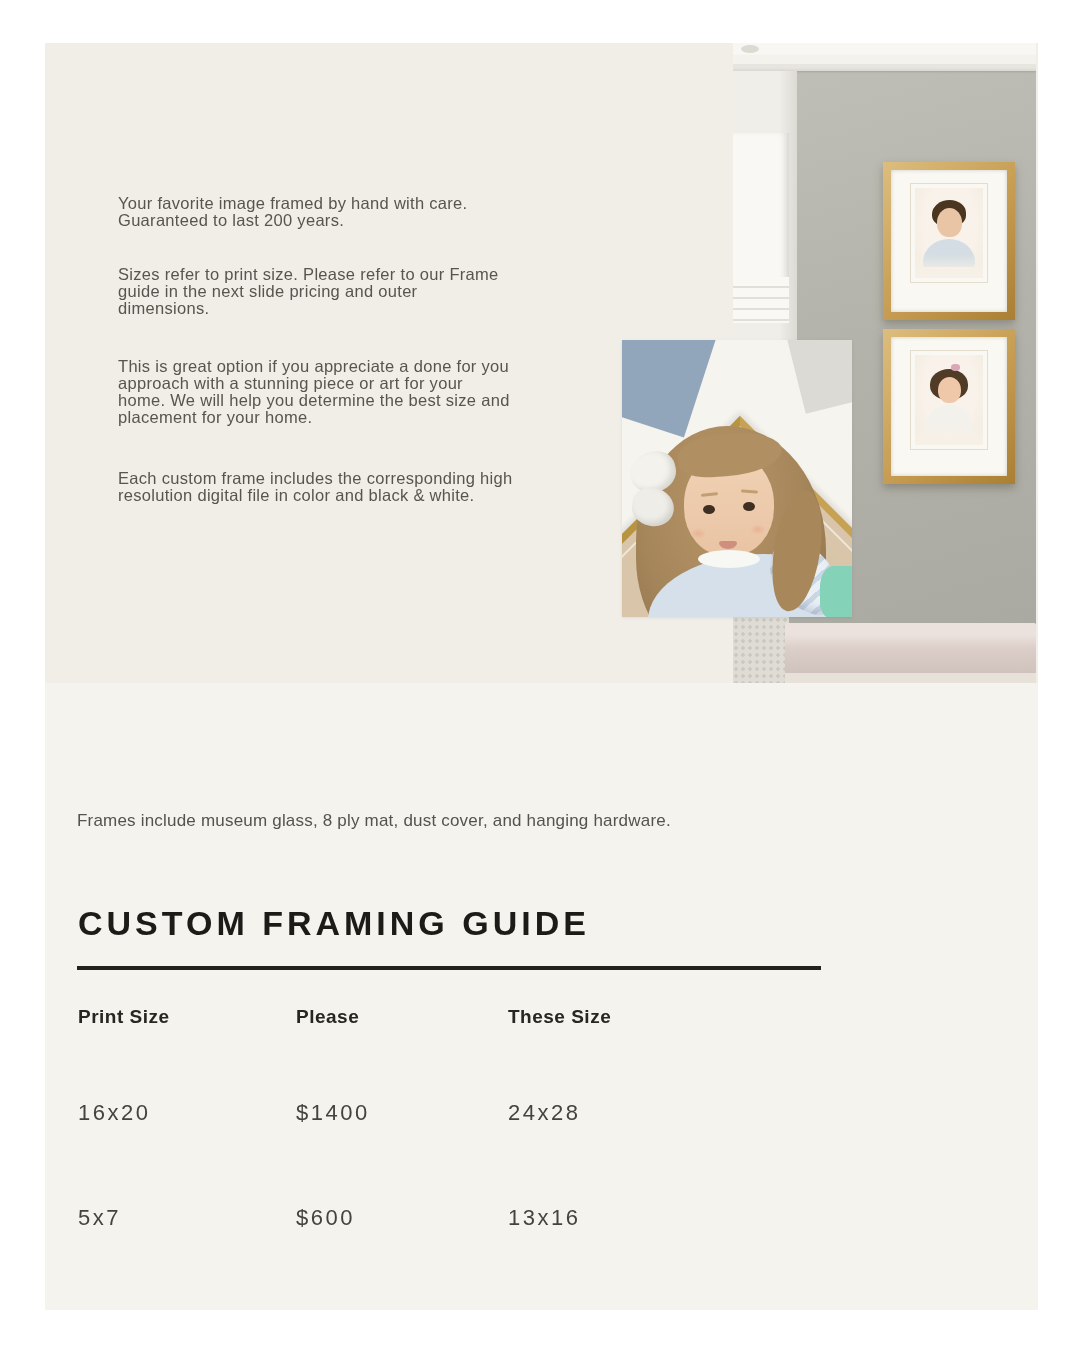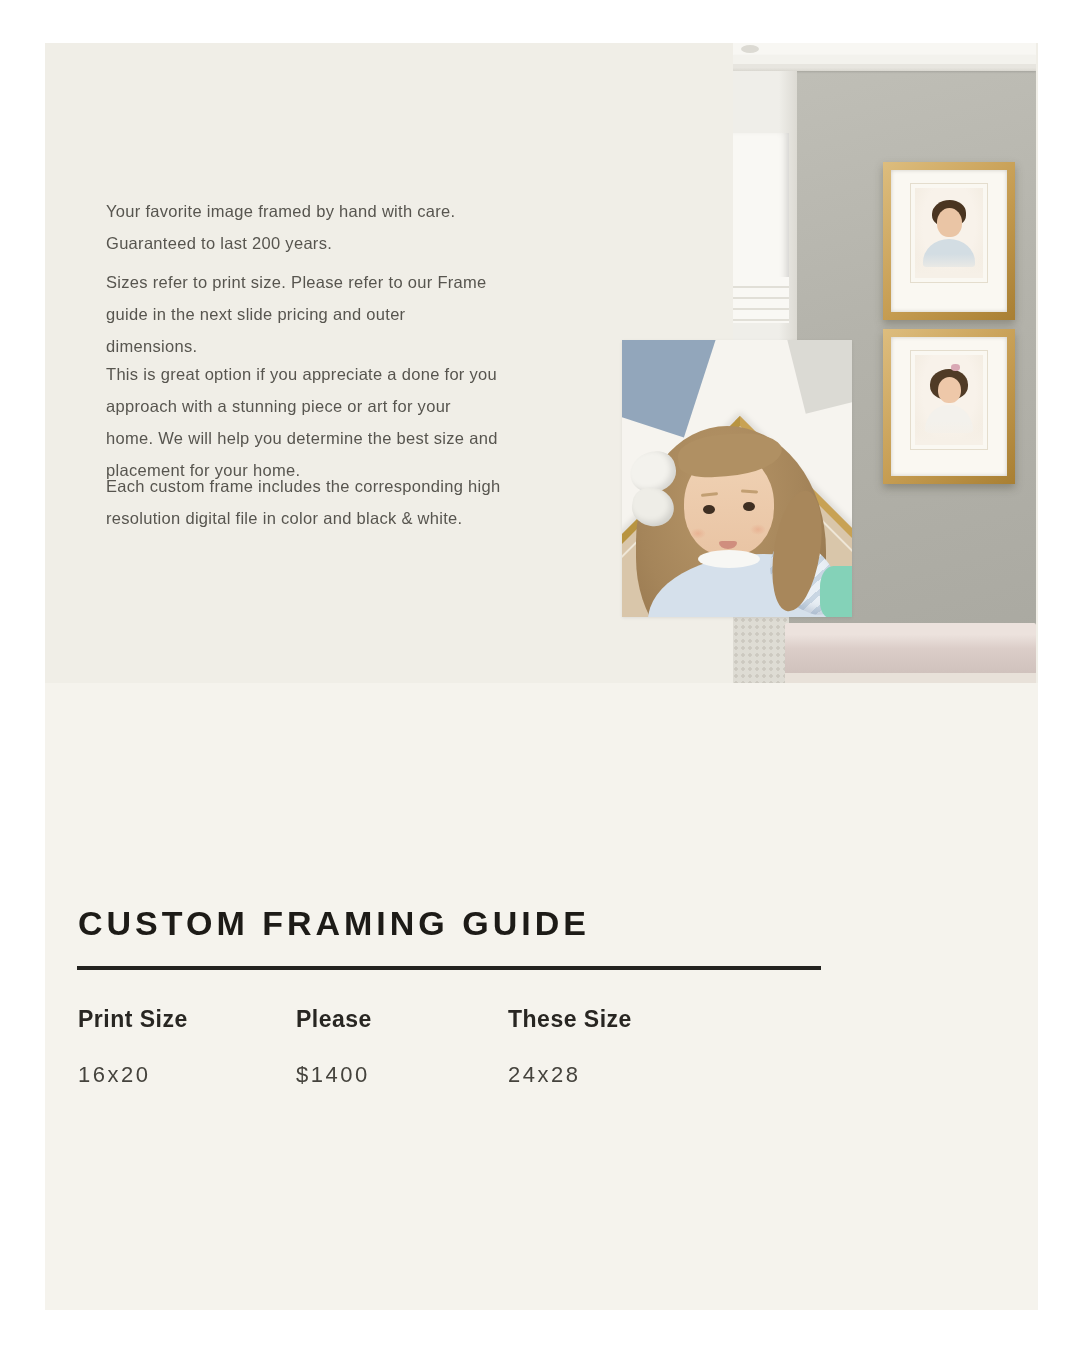--- a/index.html
+++ b/index.html
@@ -3,21 +3,21 @@
 <meta charset="utf-8">
 <style>
   html,body{margin:0;padding:0;background:#ffffff;font-family:"Liberation Sans",sans-serif;}
   .page{position:relative;width:1080px;height:1350px;background:#ffffff;overflow:hidden;}
   .panel{position:absolute;left:45px;top:43px;width:993px;height:1267px;background:#f5f3ed;}
   .top-section{position:absolute;left:45px;top:43px;width:993px;height:640px;background:#f0eee7;}
 
   
   .intro-title{position:absolute;left:106px;top:128px;font-size:27px;font-weight:bold;
     letter-spacing:3px;color:#1d1b17;}
-  .para{position:absolute;left:106px;width:500px;font-size:16.5px;line-height:32px;
+  .para{position:absolute;left:118px;width:500px;font-size:16.5px;line-height:17px;
     letter-spacing:.3px;color:#57554f;white-space:pre-line;}
   .para-1{top:195px}.para-2{top:266px}.para-3{top:358px}.para-4{top:470px}
 
   
   .room-photo{position:absolute;left:733px;top:43px;width:303px;height:640px;overflow:hidden;
     background:linear-gradient(165deg,#c1c0b8 0%,#b4b3ab 45%,#a9a8a0 100%);}
   .ceiling{position:absolute;left:0;top:0;width:100%;height:12px;background:#f8f7f3;}
   .crown{position:absolute;left:0;top:12px;width:100%;height:16px;
     background:linear-gradient(#f3f2ed 0 55%,#e7e5df 55% 80%,#d9d7d0 100%);
     box-shadow:0 1px 2px rgba(0,0,0,.14);}
@@ -108,23 +108,23 @@
   
   .note{position:absolute;left:77px;font-size:17px;letter-spacing:.2px;color:#55534d;}
   .note-1{top:769px}.note-2{top:811px}
   .guide-title{position:absolute;left:78px;top:904px;font-size:34px;font-weight:bold;
     letter-spacing:4px;color:#1d1b17;}
   .guide-rule{position:absolute;left:77px;top:966px;width:744px;height:4px;background:#23221f;}
 
   .t-row{position:absolute;left:78px;width:640px;height:28px;}
   .t-cell{position:absolute;top:0;white-space:nowrap;}
   .c1{left:0}.c2{left:218px}.c3{left:430px}
-  .t-head{top:1006px;font-size:23px;font-weight:bold;letter-spacing:.5px;color:#282622;}
+  .t-head{top:1006px;font-size:19px;font-weight:bold;letter-spacing:.5px;color:#282622;}
   .t-data{font-size:22px;letter-spacing:2.5px;color:#45433d;}
-  .r1{top:1062px}.r2{top:1110px}.r3{top:1157px}.r4{top:1205px}
+  .r1{top:1100px}.r2{top:1110px}.r3{top:1157px}.r4{top:1205px}
 </style>
 </head>
 <body>
 
 <div class="page">
   <div class="panel"></div>
   <div class="top-section"></div>
 
   <div class="para para-1">Your favorite image framed by hand with care.
 Guaranteed to last 200 years.</div>
@@ -194,28 +194,34 @@
     <div class="dp-cheek left"></div>
     <div class="dp-cheek right"></div>
     <div class="dp-mouth"></div>
     <div class="dp-dress"></div>
     <div class="dp-collar"></div>
     <div class="dp-ruffle"></div>
     <div class="dp-hair-strand"></div>
     <div class="dp-mint"></div>
   </div>
 
+  <div class="note note-2">Frames include museum glass, 8 ply mat, dust cover, and hanging hardware.</div>
 
   <div class="guide-title">CUSTOM FRAMING GUIDE</div>
   <div class="guide-rule"></div>
 
   <div class="t-row t-head">
     <span class="t-cell c1">Print Size</span>
     <span class="t-cell c2">Please</span>
     <span class="t-cell c3">These Size</span>
   </div>
 
   <div class="t-row t-data r1">
     <span class="t-cell c1">16x20</span>
     <span class="t-cell c2">$1400</span>
     <span class="t-cell c3">24x28</span>
   </div>
+  <div class="t-row t-data r4">
+    <span class="t-cell c1">5x7</span>
+    <span class="t-cell c2">$600</span>
+    <span class="t-cell c3">13x16</span>
+  </div>
 </div>
 
 </body></html>

